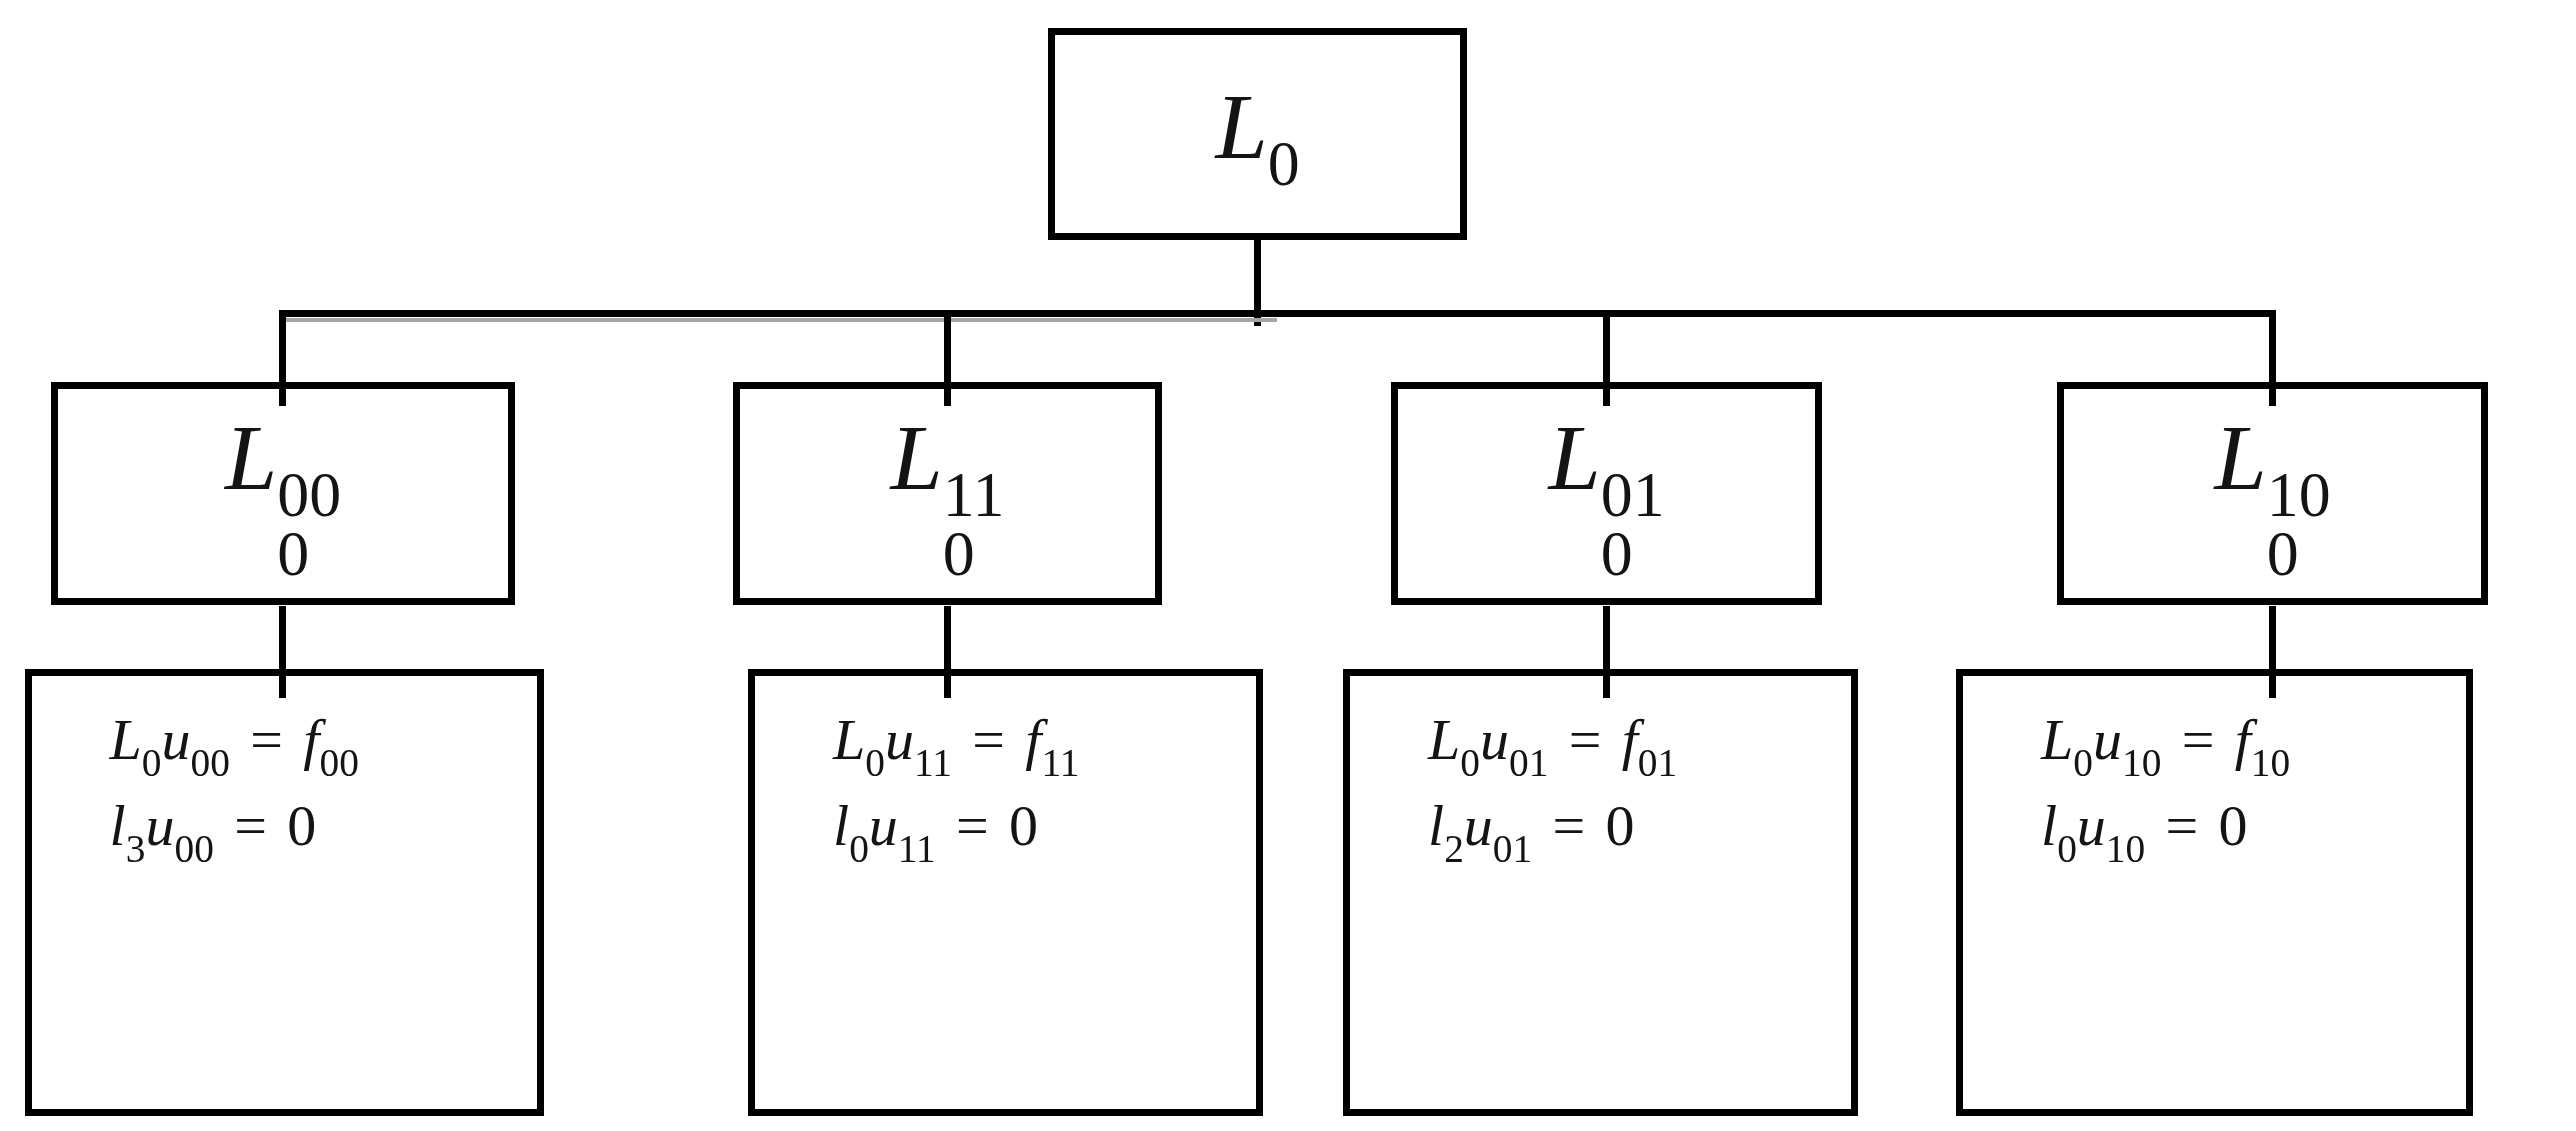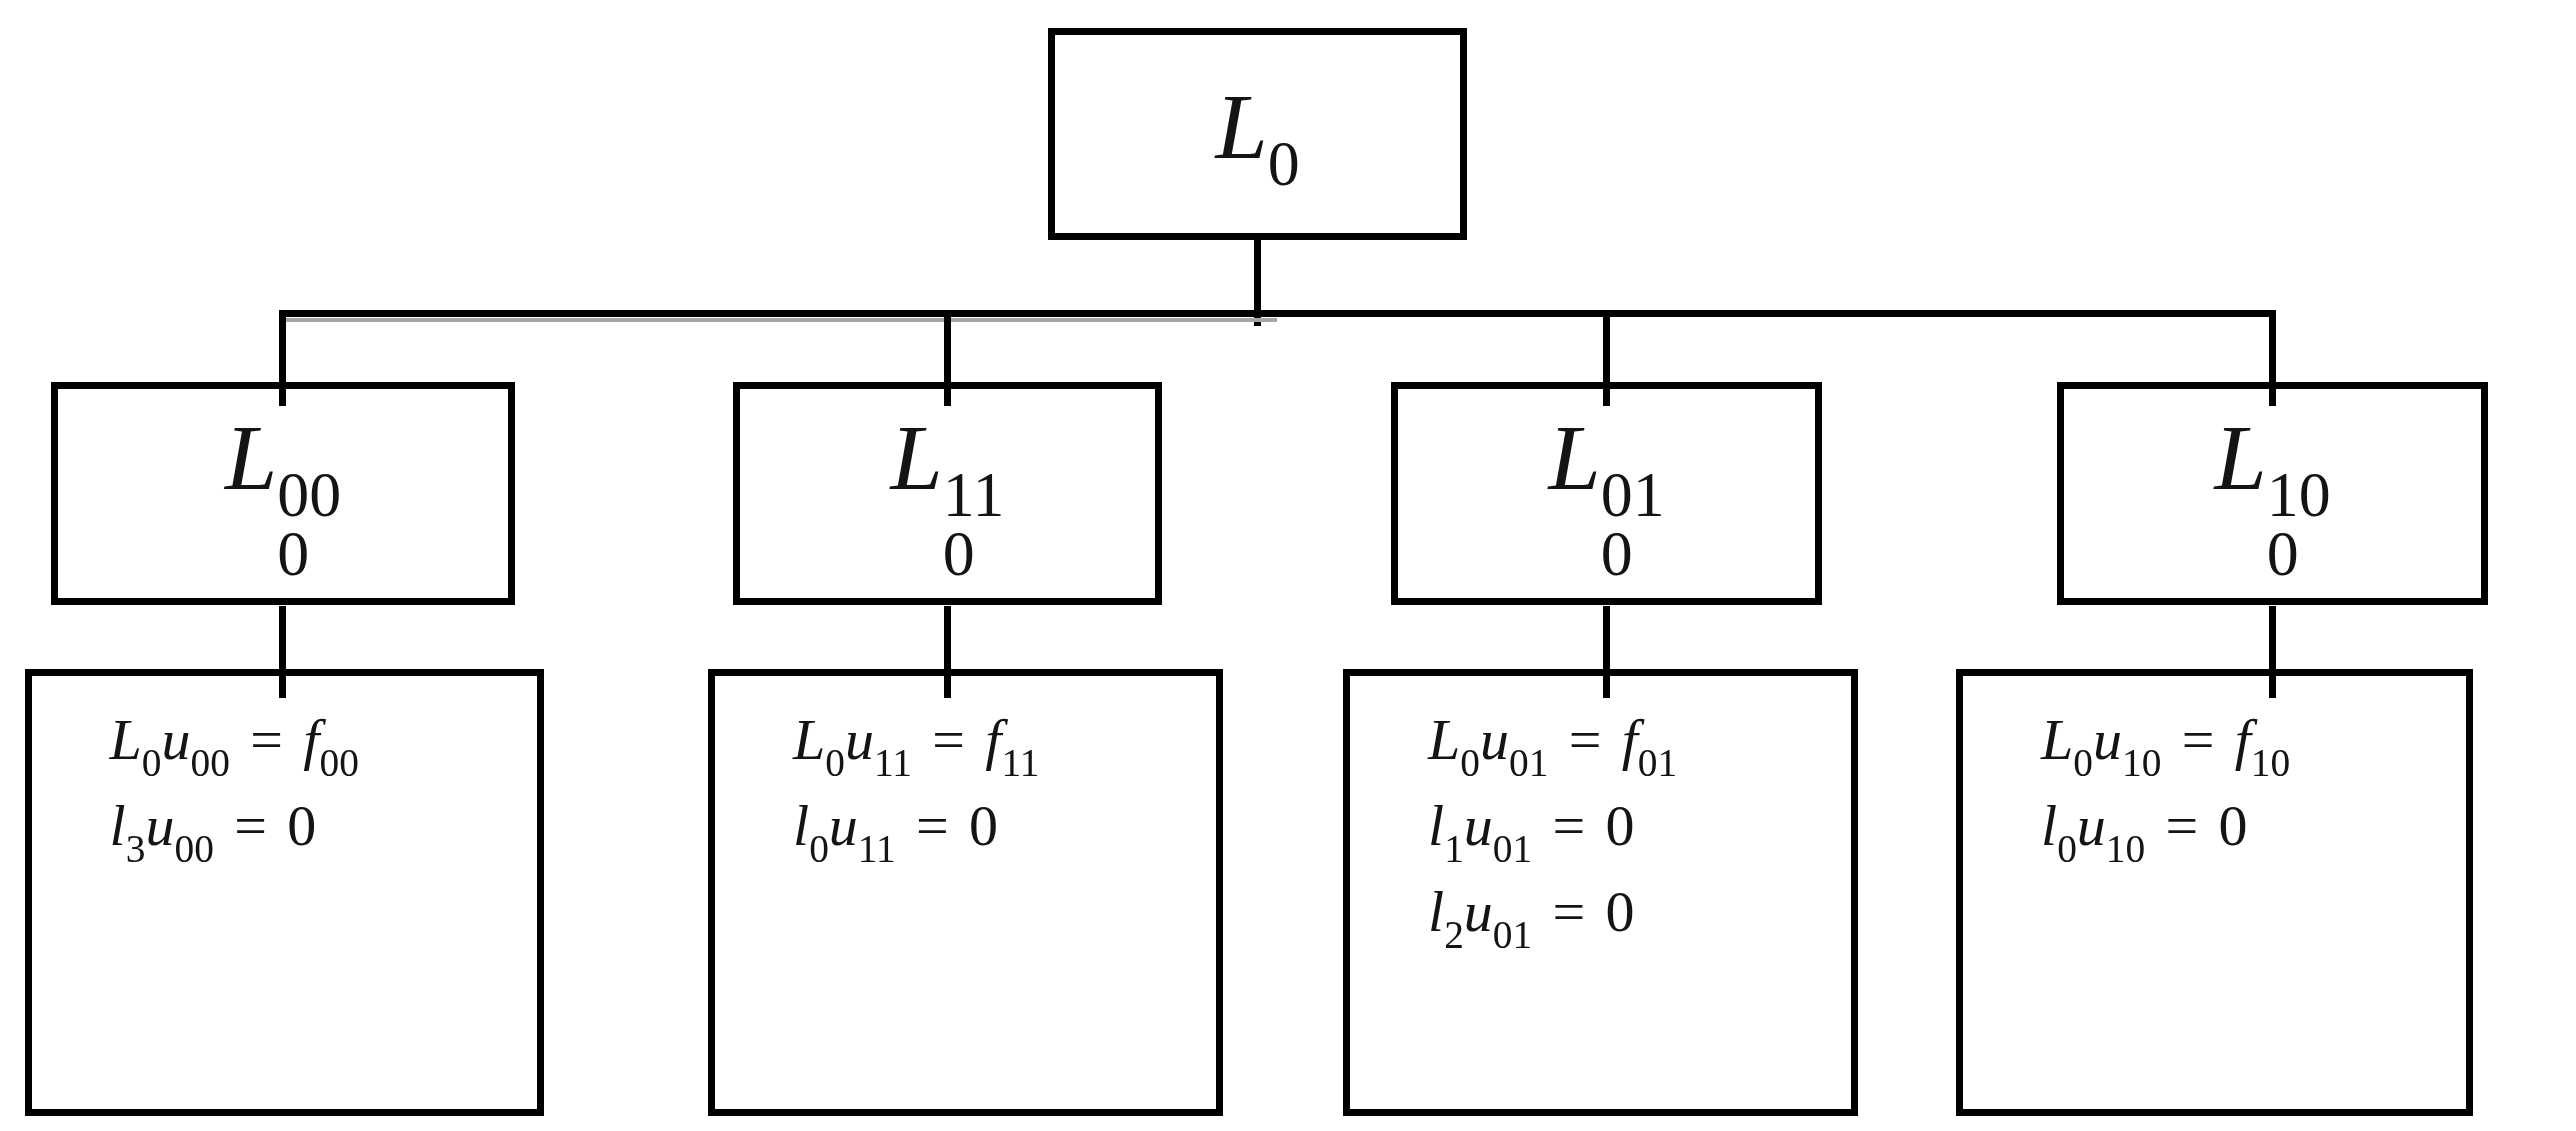--- a/index.html
+++ b/index.html
@@ -58,27 +58,26 @@
     <span class="math node-label"><i>L</i><span class="ss">
           <span>10</span>
           <span>0</span>
         </span></span>
   </div>
 
   <div class="box leaf" style="left:24.6px; top:669px; width:519px; height:447px">
     <div class="math eq"><i>L</i><span class="sub">0</span><i>u</i><span class="sub">00</span> = <i>f</i><span class="sub">00</span></div>
     <div class="math eq"><i>l</i><span class="sub">3</span><i>u</i><span class="sub">00</span> = 0</div>
   </div>
-  <div class="box leaf" style="left:708px; top:669px; width:515px; height:447px">
+  <div class="box leaf" style="left:748px; top:669px; width:515px; height:447px">
     <div class="math eq"><i>L</i><span class="sub">0</span><i>u</i><span class="sub">11</span> = <i>f</i><span class="sub">11</span></div>
     <div class="math eq"><i>l</i><span class="sub">0</span><i>u</i><span class="sub">11</span> = 0</div>
   </div>
   <div class="box leaf" style="left:1343px; top:669px; width:515px; height:447px">
     <div class="math eq"><i>L</i><span class="sub">0</span><i>u</i><span class="sub">01</span> = <i>f</i><span class="sub">01</span></div>
-    <div class="math eq"><i>l</i><span class="sub">1</span><i>u</i><span class="sub">01</span> = 0</div>
     <div class="math eq"><i>l</i><span class="sub">2</span><i>u</i><span class="sub">01</span> = 0</div>
   </div>
   <div class="box leaf" style="left:1956px; top:669px; width:517px; height:447px">
     <div class="math eq"><i>L</i><span class="sub">0</span><i>u</i><span class="sub">10</span> = <i>f</i><span class="sub">10</span></div>
     <div class="math eq"><i>l</i><span class="sub">0</span><i>u</i><span class="sub">10</span> = 0</div>
   </div>
 
   <div class="line" style="left:1254px; top:236px; width:7.4px; height:90px"></div>
   <div class="line" style="left:279px; top:310px; width:1997px; height:7.4px"></div>
   <div class="shadow" style="left:282px; top:318px; width:995px; height:4.1px"></div>

